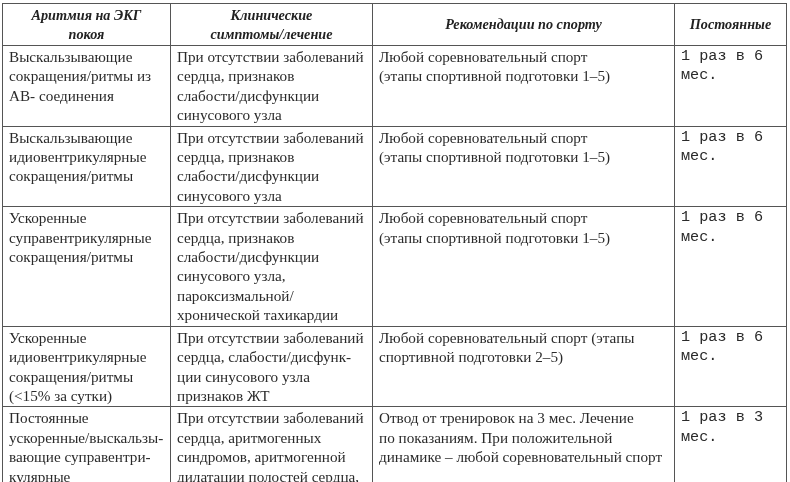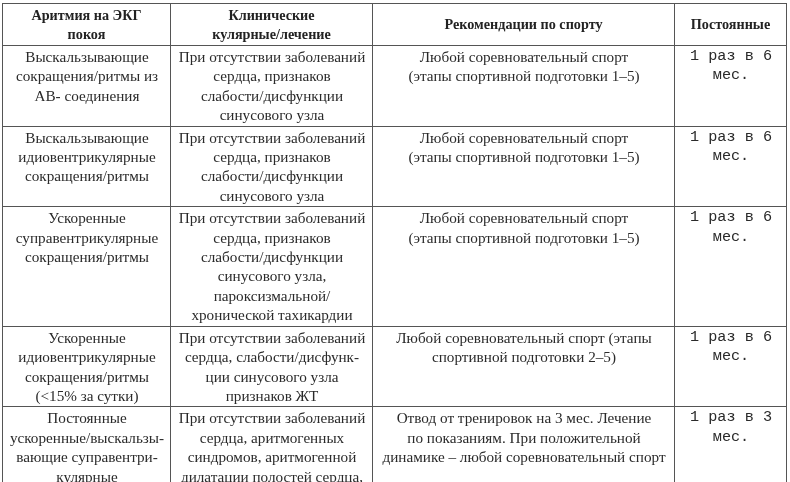--- a/index.html
+++ b/index.html
@@ -12,37 +12,37 @@
     table-layout: fixed;
     font-family: "Liberation Serif", "DejaVu Serif", serif;
     color: #2a2a2a;
   }
   table.doc-table th, table.doc-table td {
     border: 1px solid #555555;
     vertical-align: top;
     padding: 1px 5px 1px 6px;
     font-size: 15.2px;
     line-height: 19.4px;
-    text-align: center;
+    text-align: left;
     white-space: pre-line;
   }
   table.doc-table th {
     font-weight: bold;
     text-align: center;
     vertical-align: middle;
     font-size: 14.2px;
     line-height: 19px;
     padding: 1px 4px;
     color: #222;
   }
   col.c1 { width: 168px; }
   col.c2 { width: 202px; }
   col.c3 { width: 302px; }
   col.c4 { width: 112px; }
-  tr.hdr { height: 42px; }
+  tr.hdr { height: 42px; font-style: italic; }
   tr.r1 { height: 77px; }
   tr.r2 { height: 77px; }
   tr.r3 { height: 108px; }
   tr.r4 { height: 76px; }
   tr.r5 { height: 96px; }
   td.obs { padding-left: 8px; font-family: Liberation Mono, monospace; }
 </style>
 </head>
 <body>
 
@@ -51,21 +51,21 @@
     <col class="c1">
       <col class="c2">
       <col class="c3">
       <col class="c4">
   </colgroup>
   <thead>
     <tr class="hdr">
       <th>Аритмия на ЭКГ
 покоя</th>
       <th>Клинические
-кулярные/лечение</th>
+симптомы/лечение</th>
       <th>Рекомендации по спорту</th>
       <th>Постоянные</th>
     </tr>
   </thead>
   <tbody>
     <tr class="r1">
       <td>Выскальзывающие
 сокращения/ритмы из
 АВ- соединения</td>
       <td>При отсутствии заболеваний

